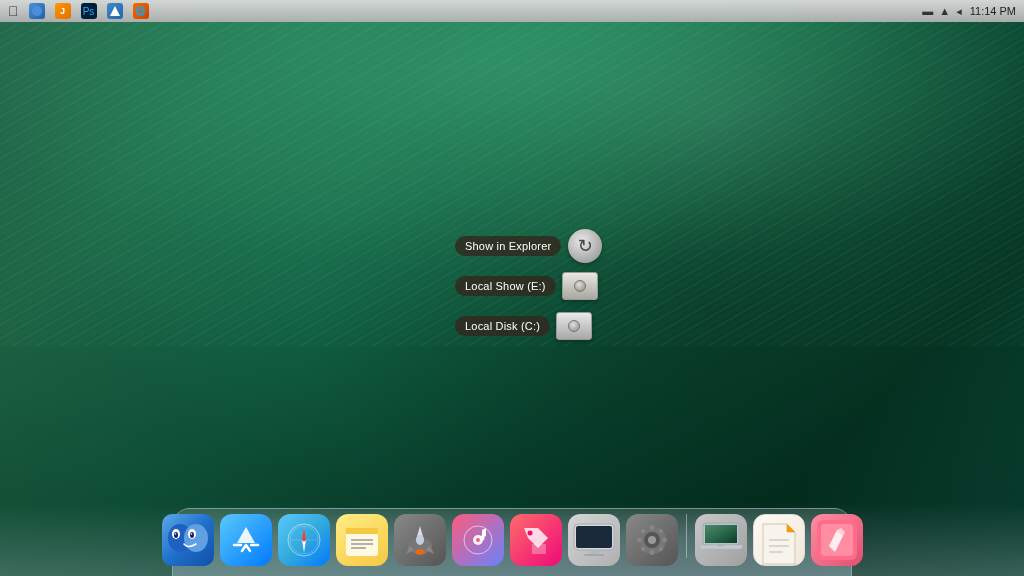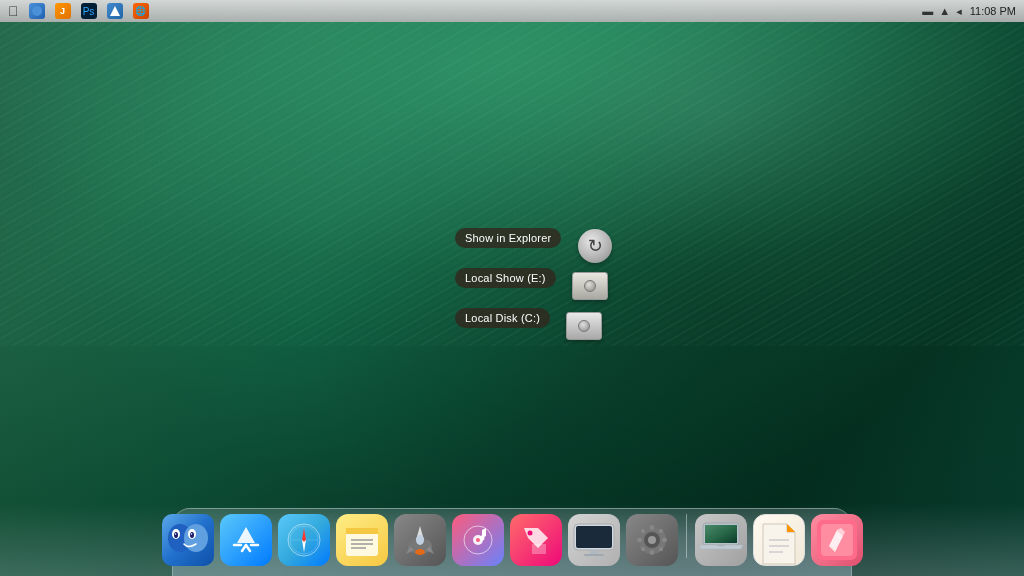--- a/index.html
+++ b/index.html
@@ -113,22 +113,22 @@
       position: absolute;
       top: 228px;
       left: 455px;
       display: flex;
       flex-direction: column;
       gap: 4px;
       z-index: 50;
     }
     .menu-item {
       display: flex;
-      align-items: flex-start;
-      gap: 16px;
+      align-items: center;
+      gap: 6px;
       cursor: pointer;
     }
     .menu-item-label {
       background: rgba(50, 40, 30, 0.82);
       color: white;
       font-size: 11px;
       padding: 4px 10px;
       border-radius: 10px;
       white-space: nowrap;
       font-weight: 400;
@@ -327,21 +327,21 @@
     <div class="menu-app-icon menu-icon-ff">
       <span style="font-size:9px; color:white; font-weight:bold;">🌐</span>
     </div>
   </div>
   <div class="menubar-right">
     <div class="menubar-status-icons">
       <span class="status-icon">▬</span>
       <span class="status-icon">▲</span>
       <span class="status-icon">◂</span>
     </div>
-    <span class="clock">11:08 PM</span>
+    <span class="clock">11:14 PM</span>
   </div>
 </div>
 
 <div class="context-menu">
 
   <div class="menu-item">
     <div class="menu-item-label">Show in Explorer</div>
     <div class="menu-item-icon">
       <div class="refresh-icon">↻</div>
     </div>

